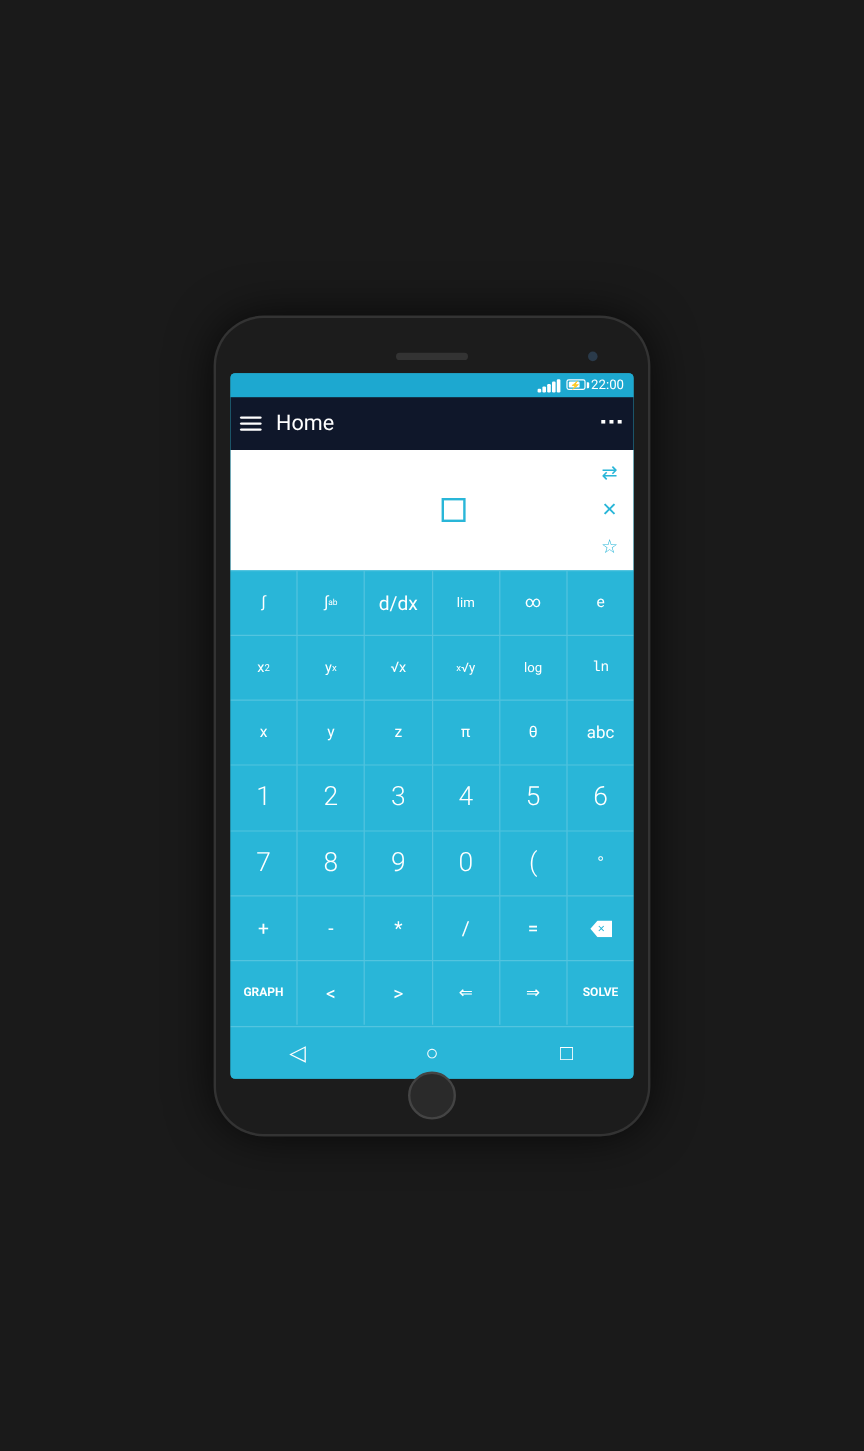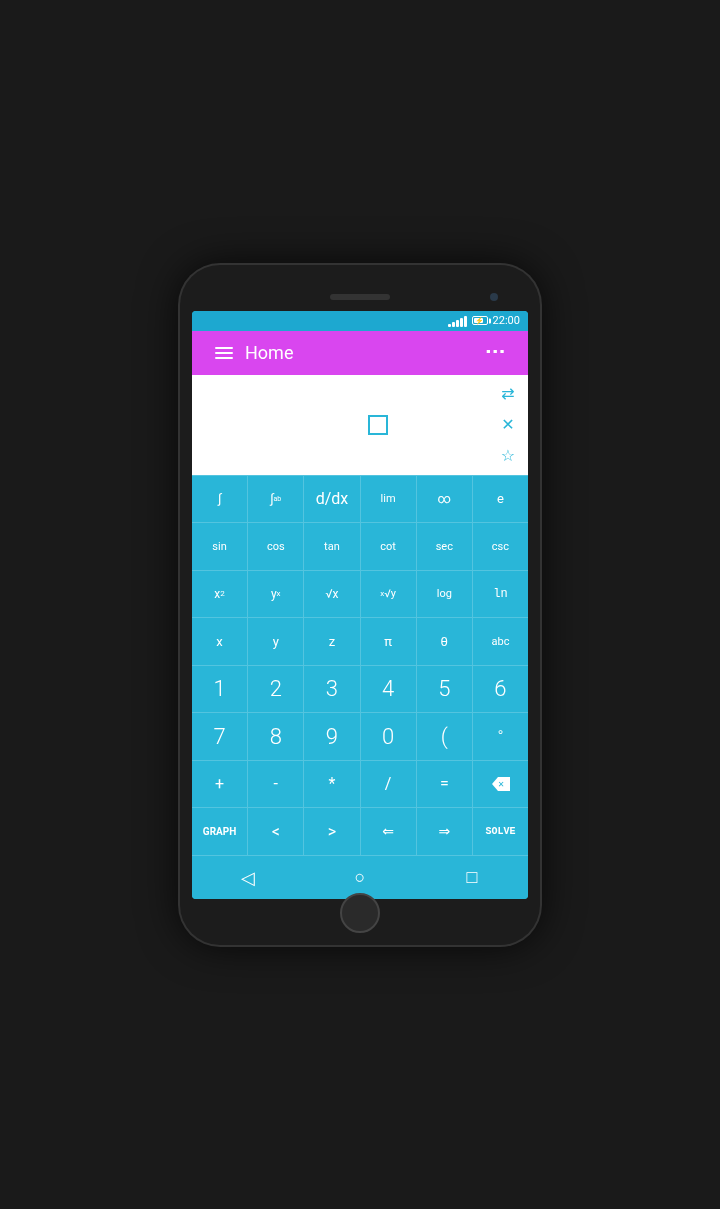--- a/index.html
+++ b/index.html
@@ -131,25 +131,25 @@
 
     .status-time {
       color: white;
       font-size: 11px;
       font-weight: normal;
       margin-left: 2px;
     }
 
     
     .app-bar {
-      background: #d946ef;
+      background: #0f172a;
       height: 44px;
       display: flex;
       align-items: center;
-      padding: 0 23px;
+      padding: 0 8px;
       gap: 12px;
     }
 
     .hamburger-icon {
       color: white;
       font-size: 18px;
       cursor: pointer;
       display: flex;
       flex-direction: column;
       gap: 3px;
@@ -374,45 +374,37 @@
 
       <div class="key-row">
         <div class="key">∫</div>
         <div class="key">∫<sub style="font-size:7px">a</sub><sup style="font-size:7px">b</sup></div>
         <div class="key" style="font-size:16px;">d/dx</div>
         <div class="key" style="font-size:11px;">lim</div>
         <div class="key">∞</div>
         <div class="key">e</div>
       </div>
 
-      <div class="key-row">
-        <div class="key" style="font-size:11px;">sin</div>
-        <div class="key" style="font-size:11px;">cos</div>
-        <div class="key" style="font-size:11px;">tan</div>
-        <div class="key" style="font-size:11px;">cot</div>
-        <div class="key" style="font-size:11px;">sec</div>
-        <div class="key" style="font-size:11px;">csc</div>
-      </div>
 
       <div class="key-row">
         <div class="key" style="font-size:12px;">x<sup>2</sup></div>
         <div class="key" style="font-size:12px;">y<sup>x</sup></div>
         <div class="key" style="font-size:12px;">√x</div>
         <div class="key" style="font-size:11px;"><sup>x</sup>√y</div>
         <div class="key" style="font-size:11px;">log</div>
         <div class="key" style="font-size:12px;font-family:Liberation Mono, monospace;">ln</div>
       </div>
 
       <div class="key-row">
         <div class="key">x</div>
         <div class="key">y</div>
         <div class="key">z</div>
         <div class="key">π</div>
         <div class="key">θ</div>
-        <div class="key" style="font-size:11px;text-align:center;">abc</div>
+        <div class="key" style="font-size:14px;text-align:center;">abc</div>
       </div>
 
       <div class="key-row">
         <div class="key num-key">1</div>
         <div class="key num-key">2</div>
         <div class="key num-key">3</div>
         <div class="key num-key">4</div>
         <div class="key num-key">5</div>
         <div class="key num-key">6</div>
       </div>
@@ -439,21 +431,21 @@
           </svg>
         </div>
       </div>
 
       <div class="key-row">
         <div class="key" style="font-size:10px; font-weight:bold;">GRAPH</div>
         <div class="key medium-text">&lt;</div>
         <div class="key medium-text">&gt;</div>
         <div class="key" style="font-size:14px;">⇐</div>
         <div class="key" style="font-size:14px;">⇒</div>
-        <div class="key" style="font-size:10px; font-weight:bold;font-family:Liberation Mono, monospace;">SOLVE</div>
+        <div class="key" style="font-size:10px; font-weight:bold;">SOLVE</div>
       </div>
 
     </div>
 
     <div class="nav-bar">
       <div class="nav-btn">◁</div>
       <div class="nav-btn">○</div>
       <div class="nav-btn">□</div>
     </div>
 

